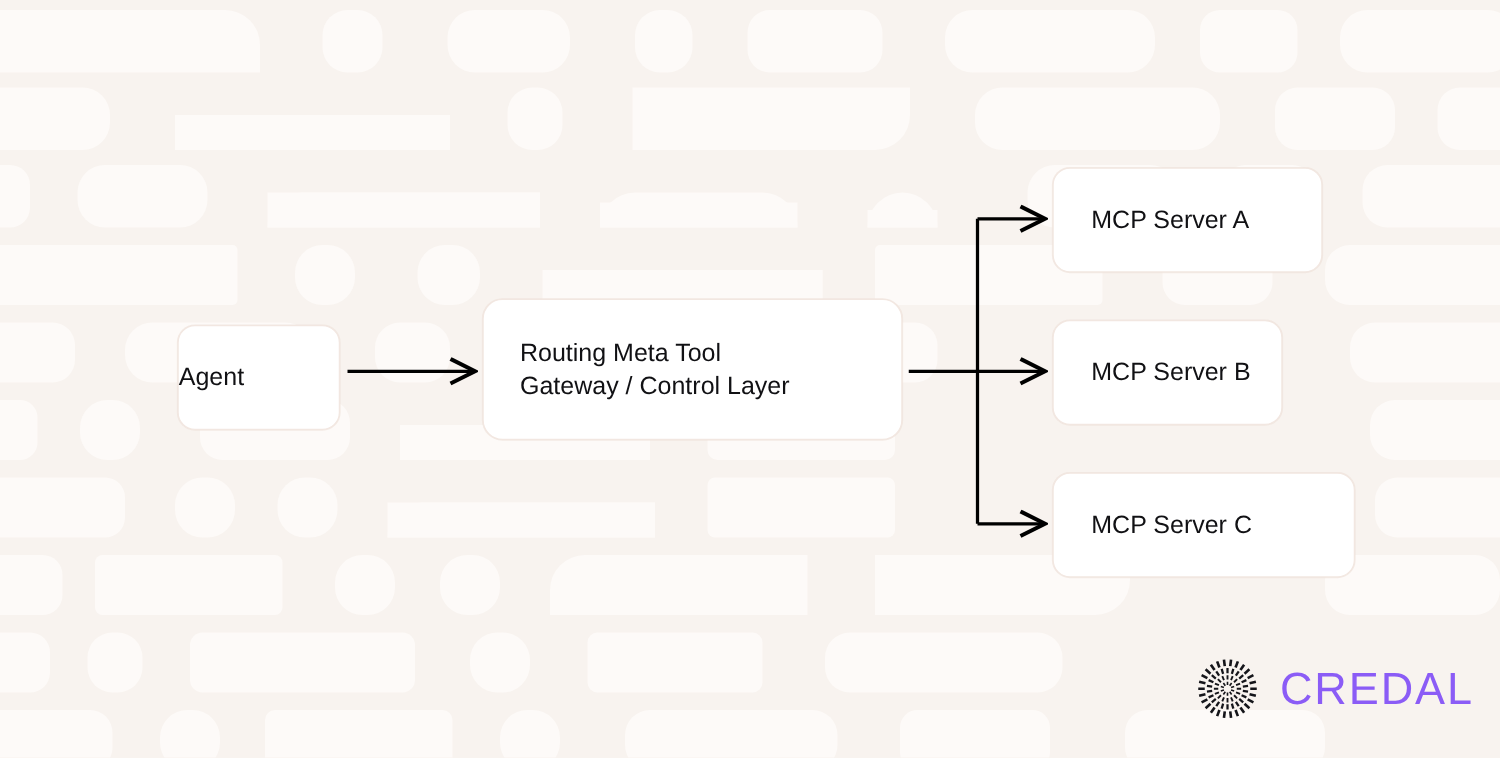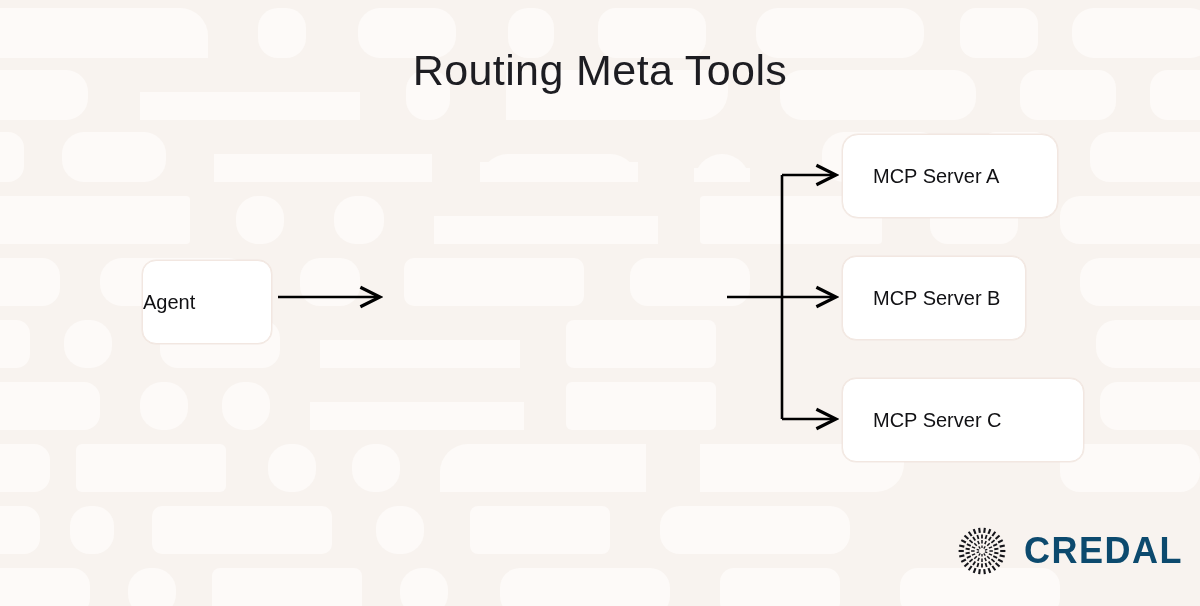--- a/index.html
+++ b/index.html
@@ -91,21 +91,20 @@
     padding-left: 29px;
     border-radius: 16px;
   }
 
   #node-server-a {
     left: 842px;
     top: 134px;
     width: 216px;
     height: 84px;
     padding-left: 30px;
-    border-radius: 16px;
   }
 
   #node-server-b {
     left: 842px;
     top: 256px;
     width: 184px;
     height: 84px;
     padding-left: 30px;
   }
 
@@ -141,22 +140,22 @@
     gap: 16px;
   }
   #logo-mark {
     width: 52px;
     height: 52px;
     flex: 0 0 52px;
   }
   #logo-wordmark {
     font-size: 36px;
     letter-spacing: 1.5px;
-    color: #0c4a6e;
-    font-weight: 700;
+    color: #8b5cf6;
+    font-weight: 400;
     font-family: "Liberation Sans", sans-serif;
     line-height: 1;
   }
 </style>
 </head>
 <body>
 
 <div id="stage">
 
   <svg id="bg-pattern" viewBox="0 0 1200 606" xmlns="http://www.w3.org/2000/svg" aria-hidden="true">
@@ -243,21 +242,20 @@
       <rect x="-20" y="568" width="110" height="48" rx="18"></rect>
       <rect x="128" y="568" width="48" height="48" rx="22"></rect>
       <rect x="212" y="568" width="150" height="48" rx="8"></rect>
       <rect x="400" y="568" width="48" height="48" rx="22"></rect>
       <rect x="500" y="568" width="170" height="48" rx="20"></rect>
       <rect x="720" y="568" width="120" height="48" rx="14"></rect>
       <rect x="900" y="568" width="160" height="48" rx="18"></rect>
     </g>
   </svg>
 
-  <div id="title">Routing Meta Tools</div>
 
   <svg id="connectors" viewBox="0 0 1200 606" xmlns="http://www.w3.org/2000/svg" aria-hidden="true">
     <defs>
       <marker id="arrowhead" markerWidth="9" markerHeight="9" refX="7.6" refY="4.5" orient="auto" markerUnits="strokeWidth">
         <path d="M1,1 L8,4.5 L1,8" fill="none" stroke="#000000" stroke-width="1.25" stroke-linecap="square" stroke-linejoin="miter"></path>
       </marker>
     </defs>
     <g stroke="#000000" stroke-width="2.6" fill="none" stroke-linecap="butt">
 
       <line x1="278" y1="297" x2="379" y2="297" marker-end="url(#arrowhead)"></line>
@@ -270,20 +268,24 @@
 
       <line x1="782" y1="419" x2="835" y2="419" marker-end="url(#arrowhead)"></line>
     </g>
   </svg>
 
   <div id="diagram">
     <div class="node" id="node-agent">
       <span class="node-label">Agent</span>
     </div>
 
+    <div class="node" id="node-gateway">
+      <span class="node-label">Routing Meta Tool
+Gateway / Control Layer</span>
+    </div>
 
     <div class="node" id="node-server-a">
       <span class="node-label">MCP Server A</span>
     </div>
 
     <div class="node" id="node-server-b">
       <span class="node-label">MCP Server B</span>
     </div>
 
     <div class="node" id="node-server-c">

